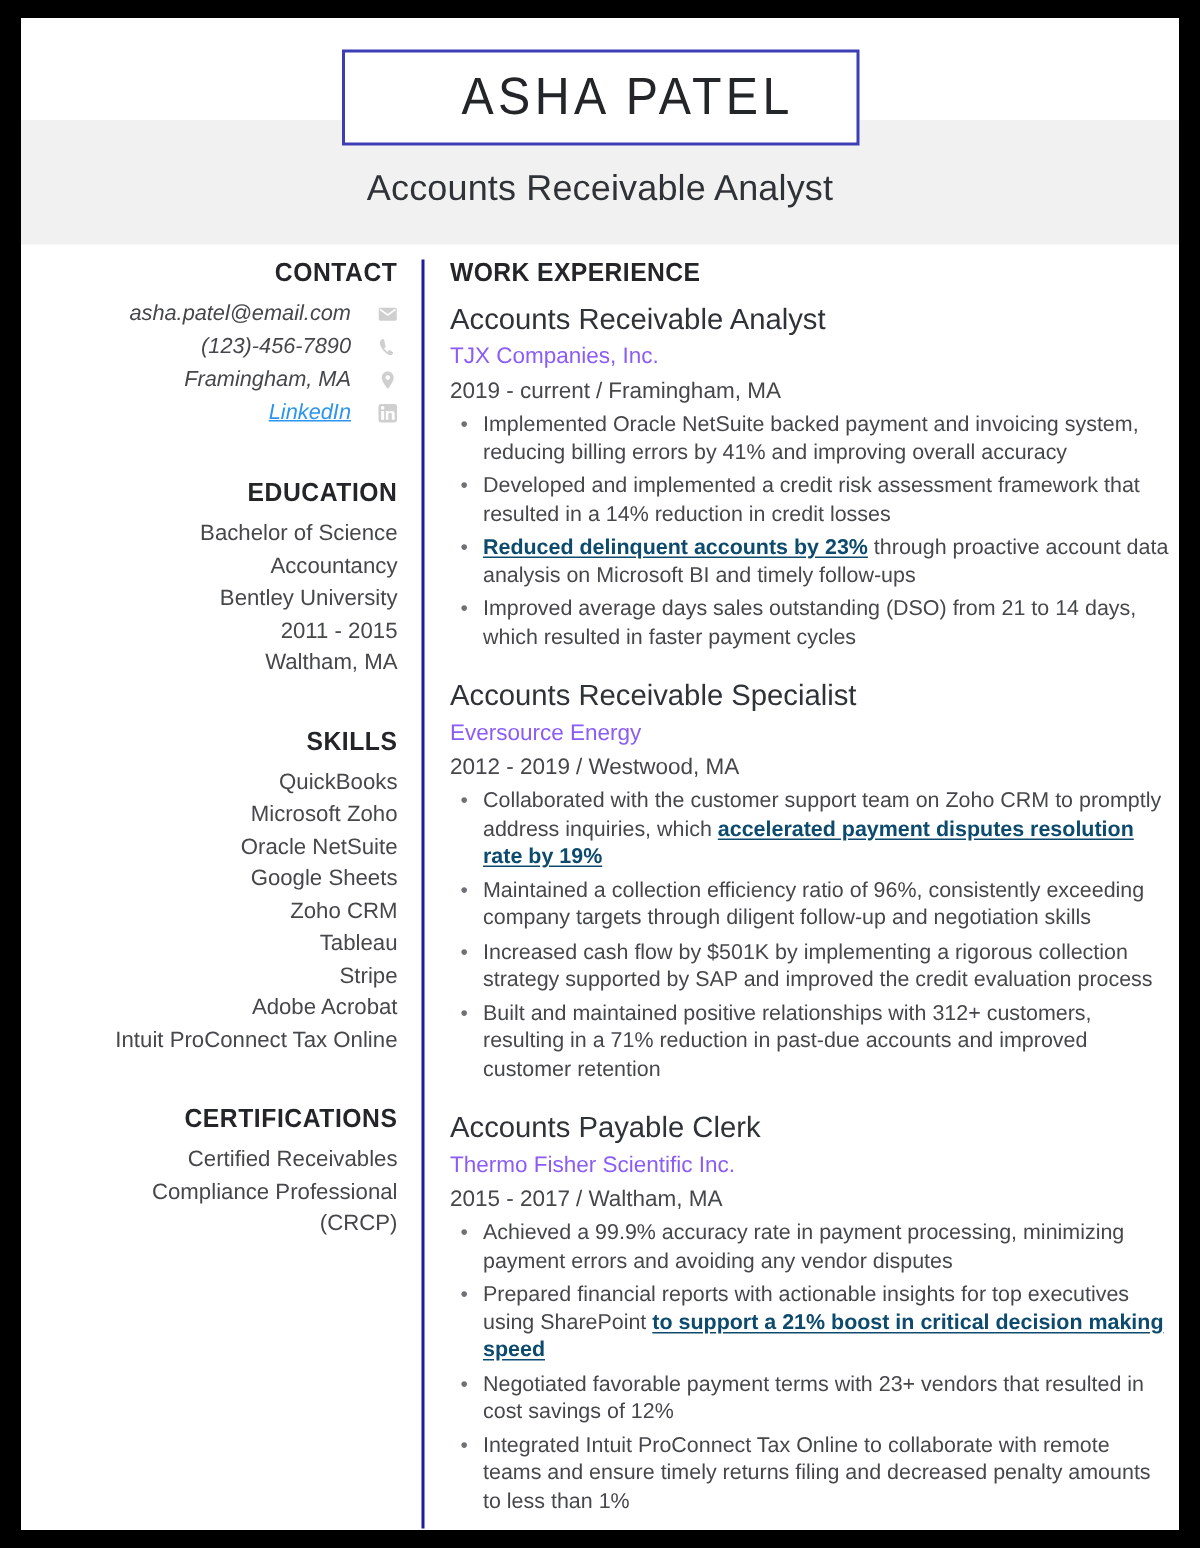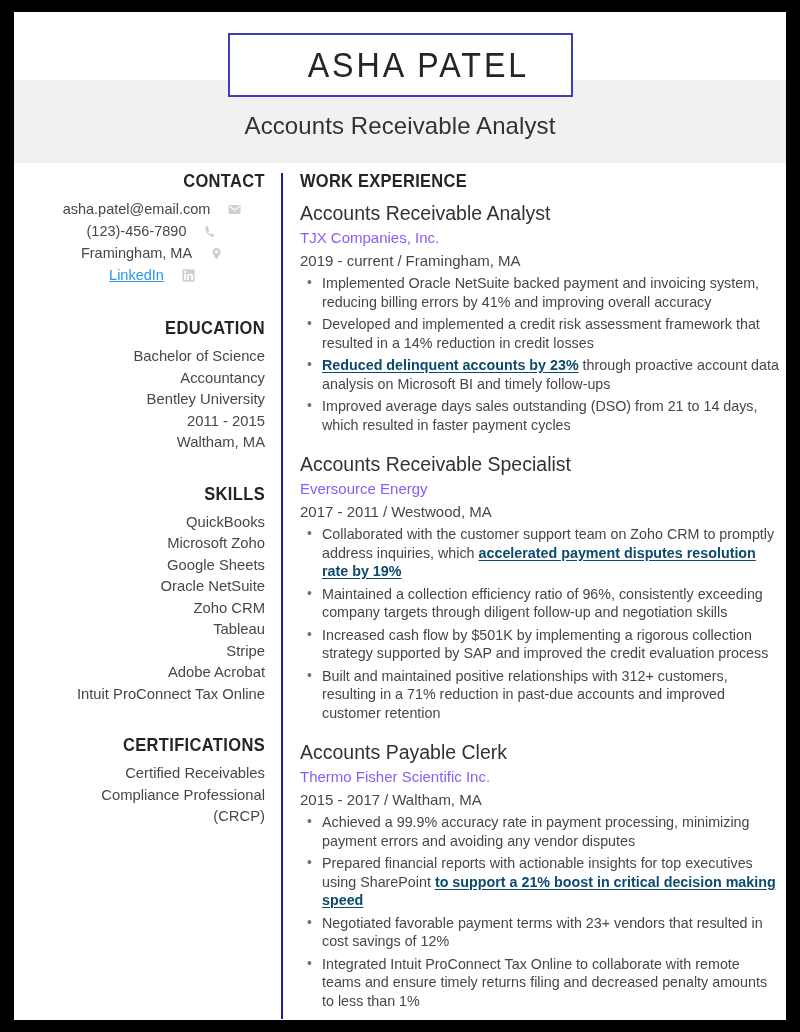--- a/index.html
+++ b/index.html
@@ -101,26 +101,27 @@
     font-family: "Liberation Sans Narrow", "Liberation Sans", sans-serif;
     transform: scaleX(0.94);
     transform-origin: right center;
   }
   .side-block { margin-bottom: 30px; padding-left: 25px; }
   .side-block.contact { margin-bottom: 32px; }
 
   .contact-row {
     display: flex;
     align-items: center;
-    justify-content: center;
+    justify-content: flex-end;
     gap: 18px;
     font-size: 14.5px;
     color: #45474b;
     line-height: 21px;
     margin-bottom: 1px;
+    font-style: italic;
   }
   .contact-row .ctext { white-space: nowrap; }
   .contact-row a.ctext {
     color: #2b95ef;
     text-decoration: underline;
   }
   .cicon {
     width: 13px;
     height: 13px;
     flex: 0 0 13px;
@@ -271,22 +272,22 @@
             <div class="side-line">2011 - 2015</div>
             <div class="side-line">Waltham, MA</div>
           </div>
       </div>
 
       <div class="side-block">
         <div class="side-heading">SKILLS</div>
         <div id="skills-list">
             <div class="side-line">QuickBooks</div>
             <div class="side-line">Microsoft Zoho</div>
+            <div class="side-line">Oracle NetSuite</div>
             <div class="side-line">Google Sheets</div>
-            <div class="side-line">Oracle NetSuite</div>
             <div class="side-line">Zoho CRM</div>
             <div class="side-line">Tableau</div>
             <div class="side-line">Stripe</div>
             <div class="side-line">Adobe Acrobat</div>
             <div class="side-line">Intuit ProConnect Tax Online</div>
           </div>
       </div>
 
       <div class="side-block">
         <div class="side-heading">CERTIFICATIONS</div>
@@ -307,21 +308,21 @@
             <ul class="bullets">
               <li><span>Implemented Oracle NetSuite backed payment and invoicing system, reducing billing errors by 41% and improving overall accuracy</span></li>
               <li><span>Developed and implemented a credit risk assessment framework that resulted in a 14% reduction in credit losses</span></li>
               <li><span class="hl">Reduced delinquent accounts by 23%</span><span> through proactive account data analysis on Microsoft BI and timely follow-ups</span></li>
               <li><span>Improved average days sales outstanding (DSO) from 21 to 14 days, which resulted in faster payment cycles</span></li>
             </ul>
           </div>
           <div class="job">
             <div class="job-role">Accounts Receivable Specialist</div>
             <div class="job-company">Eversource Energy</div>
-            <div class="job-meta"><span>2017 - 2011</span><span class="sep">/</span><span>Westwood, MA</span></div>
+            <div class="job-meta"><span>2012 - 2019</span><span class="sep">/</span><span>Westwood, MA</span></div>
             <ul class="bullets">
               <li><span>Collaborated with the customer support team on Zoho CRM to promptly address inquiries, which </span><span class="hl">accelerated payment disputes resolution rate by 19%</span></li>
               <li><span>Maintained a collection efficiency ratio of 96%, consistently exceeding company targets through diligent follow-up and negotiation skills</span></li>
               <li><span>Increased cash flow by $501K by implementing a rigorous collection strategy supported by SAP and improved the credit evaluation process</span></li>
               <li><span>Built and maintained positive relationships with 312+ customers, resulting in a 71% reduction in past-due accounts and improved customer retention</span></li>
             </ul>
           </div>
           <div class="job">
             <div class="job-role">Accounts Payable Clerk</div>
             <div class="job-company">Thermo Fisher Scientific Inc.</div>

